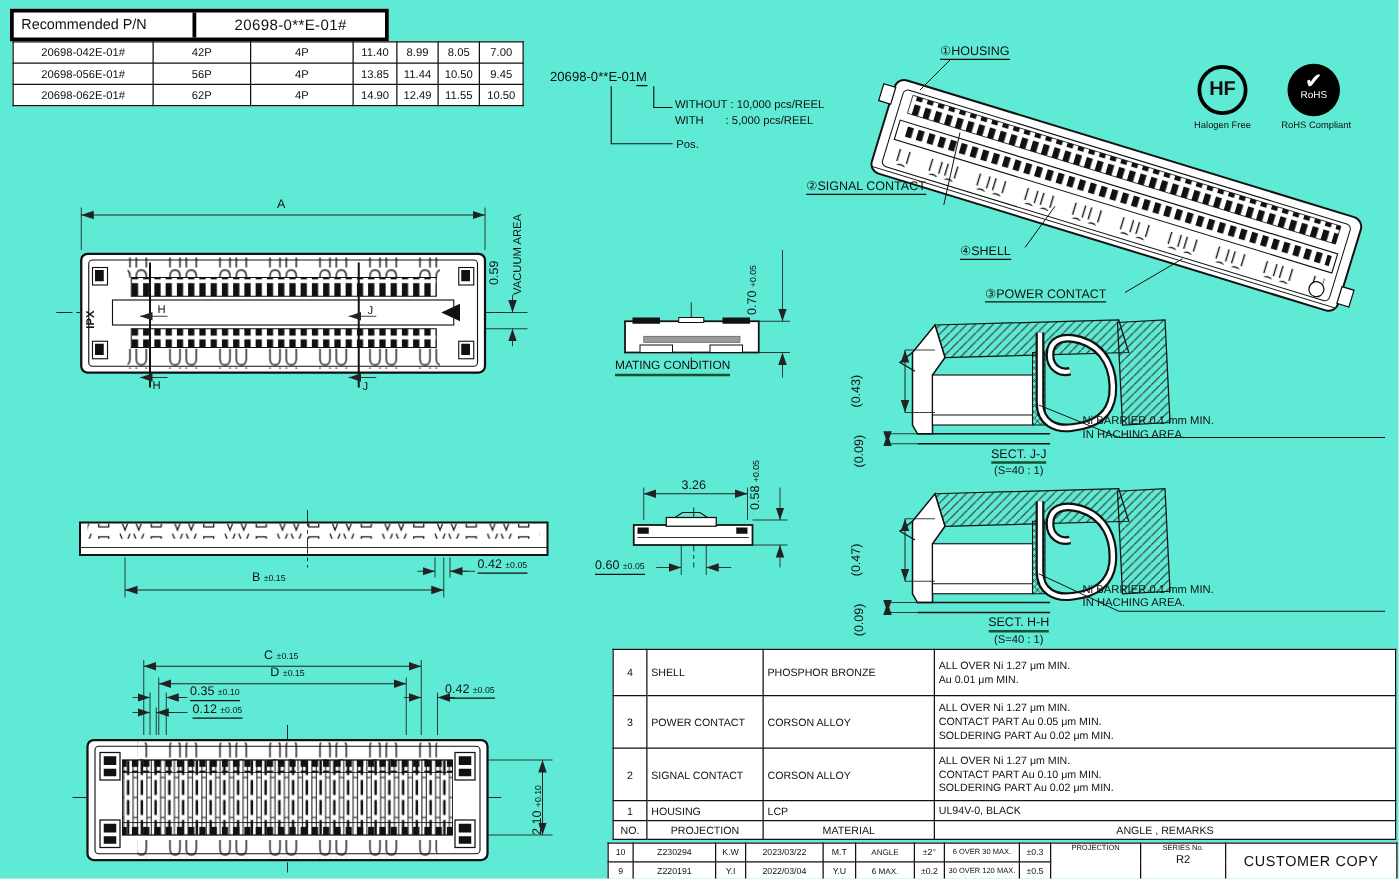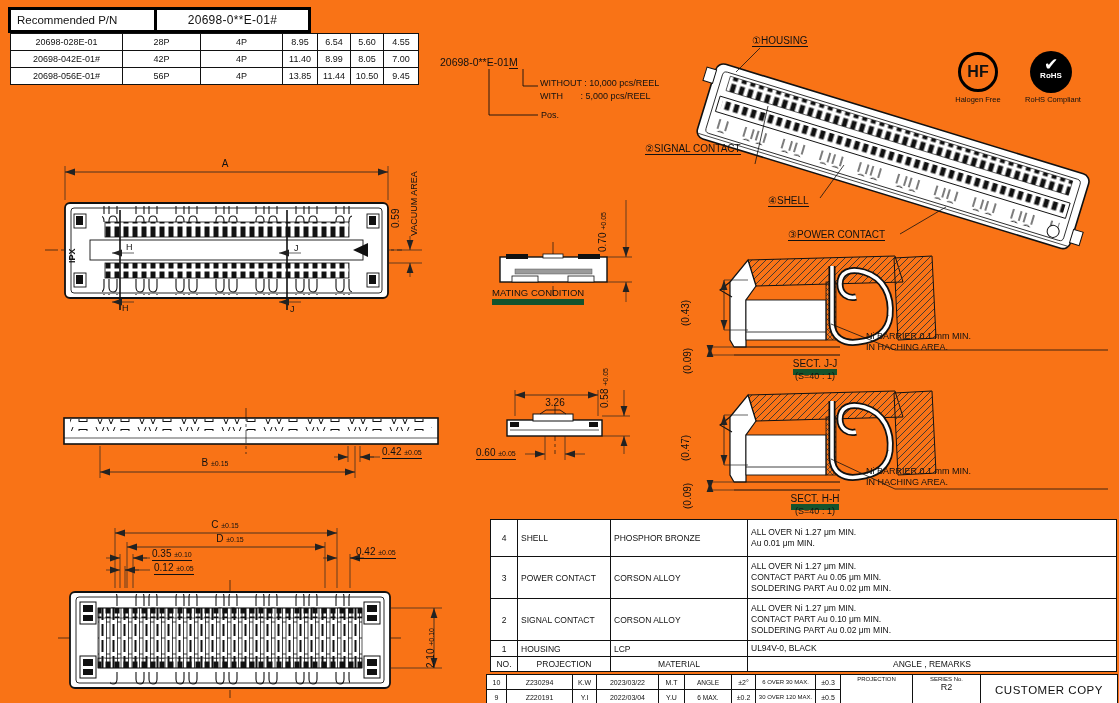--- a/index.html
+++ b/index.html
@@ -1,24 +1,24 @@
 <!DOCTYPE html>
 <html><head>
 <meta charset="utf-8">
 <style>
 *{margin:0;padding:0;box-sizing:border-box}
 html,body{background:#fff}
-#sheet{position:relative;width:1119px;height:703px;background:#f97316;overflow:hidden;
+#sheet{position:relative;width:1119px;height:703px;background:#5eead4;overflow:hidden;
   font-family:"Liberation Sans",sans-serif;color:#111}
 svg.view{position:absolute;overflow:visible}
 .lbl{position:absolute;font-size:10px;line-height:1.15;white-space:nowrap;color:#111}
 .sm{font-size:9px}
 .tol{font-size:7px}
 .u{border-bottom:1px solid #111;padding-bottom:0}
-.cap{border-bottom:6px solid #14532d}
+.cap{border-bottom:2px solid #14532d}
 .rot{position:absolute;transform:rotate(-90deg);transform-origin:0 100%;white-space:nowrap;
   font-size:10px;line-height:12px;height:12px;color:#111}
 .ctr{text-align:center}
 
 #pnbox{position:absolute;left:8px;top:7px;width:303px;height:26px;border:3px solid #000;display:flex;background:#fff}
 #pnbox .c1{width:146px;border-right:3px solid #000;display:flex;align-items:center;padding-left:6px;font-size:11.5px}
 #pnbox .c2{flex:1;display:flex;align-items:center;justify-content:center;font-size:12px;letter-spacing:.3px}
 
 table{border-collapse:collapse;position:absolute;background:#fff}
 #parts{left:10px;top:33px;font-size:9px}
@@ -30,21 +30,21 @@
 #rev{left:486px;top:674px;font-size:7px;table-layout:fixed}
 #rev td{border:1px solid #111;text-align:center;padding:0 1px;height:15px;overflow:hidden;white-space:nowrap}
 #rev .tiny{font-size:6px;vertical-align:top;padding-top:1px}
 #rev .cc{font-size:11.5px;letter-spacing:.5px}
 
 .hfc{position:absolute;width:40px;height:40px;border:3px solid #000;border-radius:50%;
   display:flex;align-items:center;justify-content:center;font-weight:bold;font-size:16px}
 .rohsc{position:absolute;width:42px;height:42px;background:#000;border-radius:50%;color:#fff;
   display:flex;flex-direction:column;align-items:center;justify-content:center}
 .rohsc .chk{font-size:17px;line-height:14px;margin-top:-6px}
-.rohsc .rtx{font-size:8px;font-weight:bold;line-height:8px}
+.rohsc .rtx{font-size:8px;font-weight:normal;line-height:8px}
 .bcap{position:absolute;font-size:7.5px;text-align:center;width:90px}
 .callout{position:absolute;font-size:10px;border-bottom:1px solid #111;white-space:nowrap}
 .note{position:absolute;font-size:9px;white-space:nowrap;line-height:1.2}
 
 .o{fill:#fff;stroke:#111}
 .ln{stroke:#111;fill:none}
 .dl{stroke:#222;stroke-width:.8;fill:none}
 .xl{stroke:#222;stroke-width:.7;fill:none}
 .cl{stroke:#111;stroke-width:.7;fill:none;stroke-dasharray:13 3 3 3}
 </style>
@@ -99,46 +99,46 @@
   <colgroup>
         <col style="width:112px">
         <col style="width:78px">
         <col style="width:82px">
         <col style="width:35px">
         <col style="width:33px">
         <col style="width:33px">
         <col style="width:35px">
       </colgroup>
   <tbody>
-  <tr>
-          <td>20698-028E-01</td>
-          <td>28P</td>
-          <td>4P</td>
-          <td>8.95</td>
-          <td>6.54</td>
-          <td>5.60</td>
-          <td>4.55</td>
-        </tr>
   <tr>
           <td>20698-042E-01#</td>
           <td>42P</td>
           <td>4P</td>
           <td>11.40</td>
           <td>8.99</td>
           <td>8.05</td>
           <td>7.00</td>
         </tr>
   <tr>
           <td>20698-056E-01#</td>
           <td>56P</td>
           <td>4P</td>
           <td>13.85</td>
           <td>11.44</td>
           <td>10.50</td>
           <td>9.45</td>
+        </tr>
+  <tr>
+          <td>20698-062E-01#</td>
+          <td>62P</td>
+          <td>4P</td>
+          <td>14.90</td>
+          <td>12.49</td>
+          <td>11.55</td>
+          <td>10.50</td>
         </tr>
 </tbody>
     </table>
 
 
 <div class="lbl" style="left:440px;top:56px;font-size:10.5px">
   <span>20698-0**E-01</span><span class="u">M</span>
 </div>
 <svg class="view" width="220" height="80" style="left:438px;top:52px">
   <path class="ln" stroke-width="0.9" d="M85,17 V34 H100"></path>
@@ -278,21 +278,21 @@
   <line class="dl" x1="45" y1="27" x2="128" y2="27" marker-start="url(#as)" marker-end="url(#ar)"></line>
   <line class="xl" x1="132" y1="48" x2="160" y2="48"></line>
       <line class="xl" x1="132" y1="68" x2="160" y2="68"></line>
   <line class="xl" x1="154" y1="22" x2="154" y2="48" marker-end="url(#ar)"></line>
   <line class="xl" x1="154" y1="86" x2="154" y2="68" marker-end="url(#ar)"></line>
   <line class="xl" x1="75" y1="68" x2="75" y2="92"></line>
       <line class="xl" x1="95" y1="68" x2="95" y2="92"></line>
   <line class="xl" x1="55" y1="86" x2="75" y2="86" marker-end="url(#ar)"></line>
   <line class="xl" x1="115" y1="86" x2="95" y2="86" marker-end="url(#ar)"></line>
 </svg>
-<div class="lbl ctr" style="left:530px;top:397px;width:50px">3.26</div>
+<div class="lbl ctr" style="left:530px;top:383px;width:50px">3.26</div>
 <div class="rot" style="left:611px;top:396px"><span>0.58</span>&nbsp;<span class="tol">+0.05</span></div>
 <div class="lbl u" style="left:476px;top:447px"><span>0.60</span>&nbsp;<span class="tol">±0.05</span></div>
 
 
 <svg class="view" width="420" height="193" style="left:50px;top:510px">
   <line class="cl" x1="8" y1="128" x2="352" y2="128"></line>
   <line class="cl" x1="180" y1="70" x2="180" y2="188"></line>
   <rect class="o" x="20" y="82" width="320" height="96" rx="5" stroke-width="1.8"></rect>
   <rect class="o" x="26" y="87" width="308" height="86" rx="3" stroke-width="0.9"></rect>
   <rect x="60" y="84" width="240" height="14" fill="url(#pat-fingers)"></rect>

